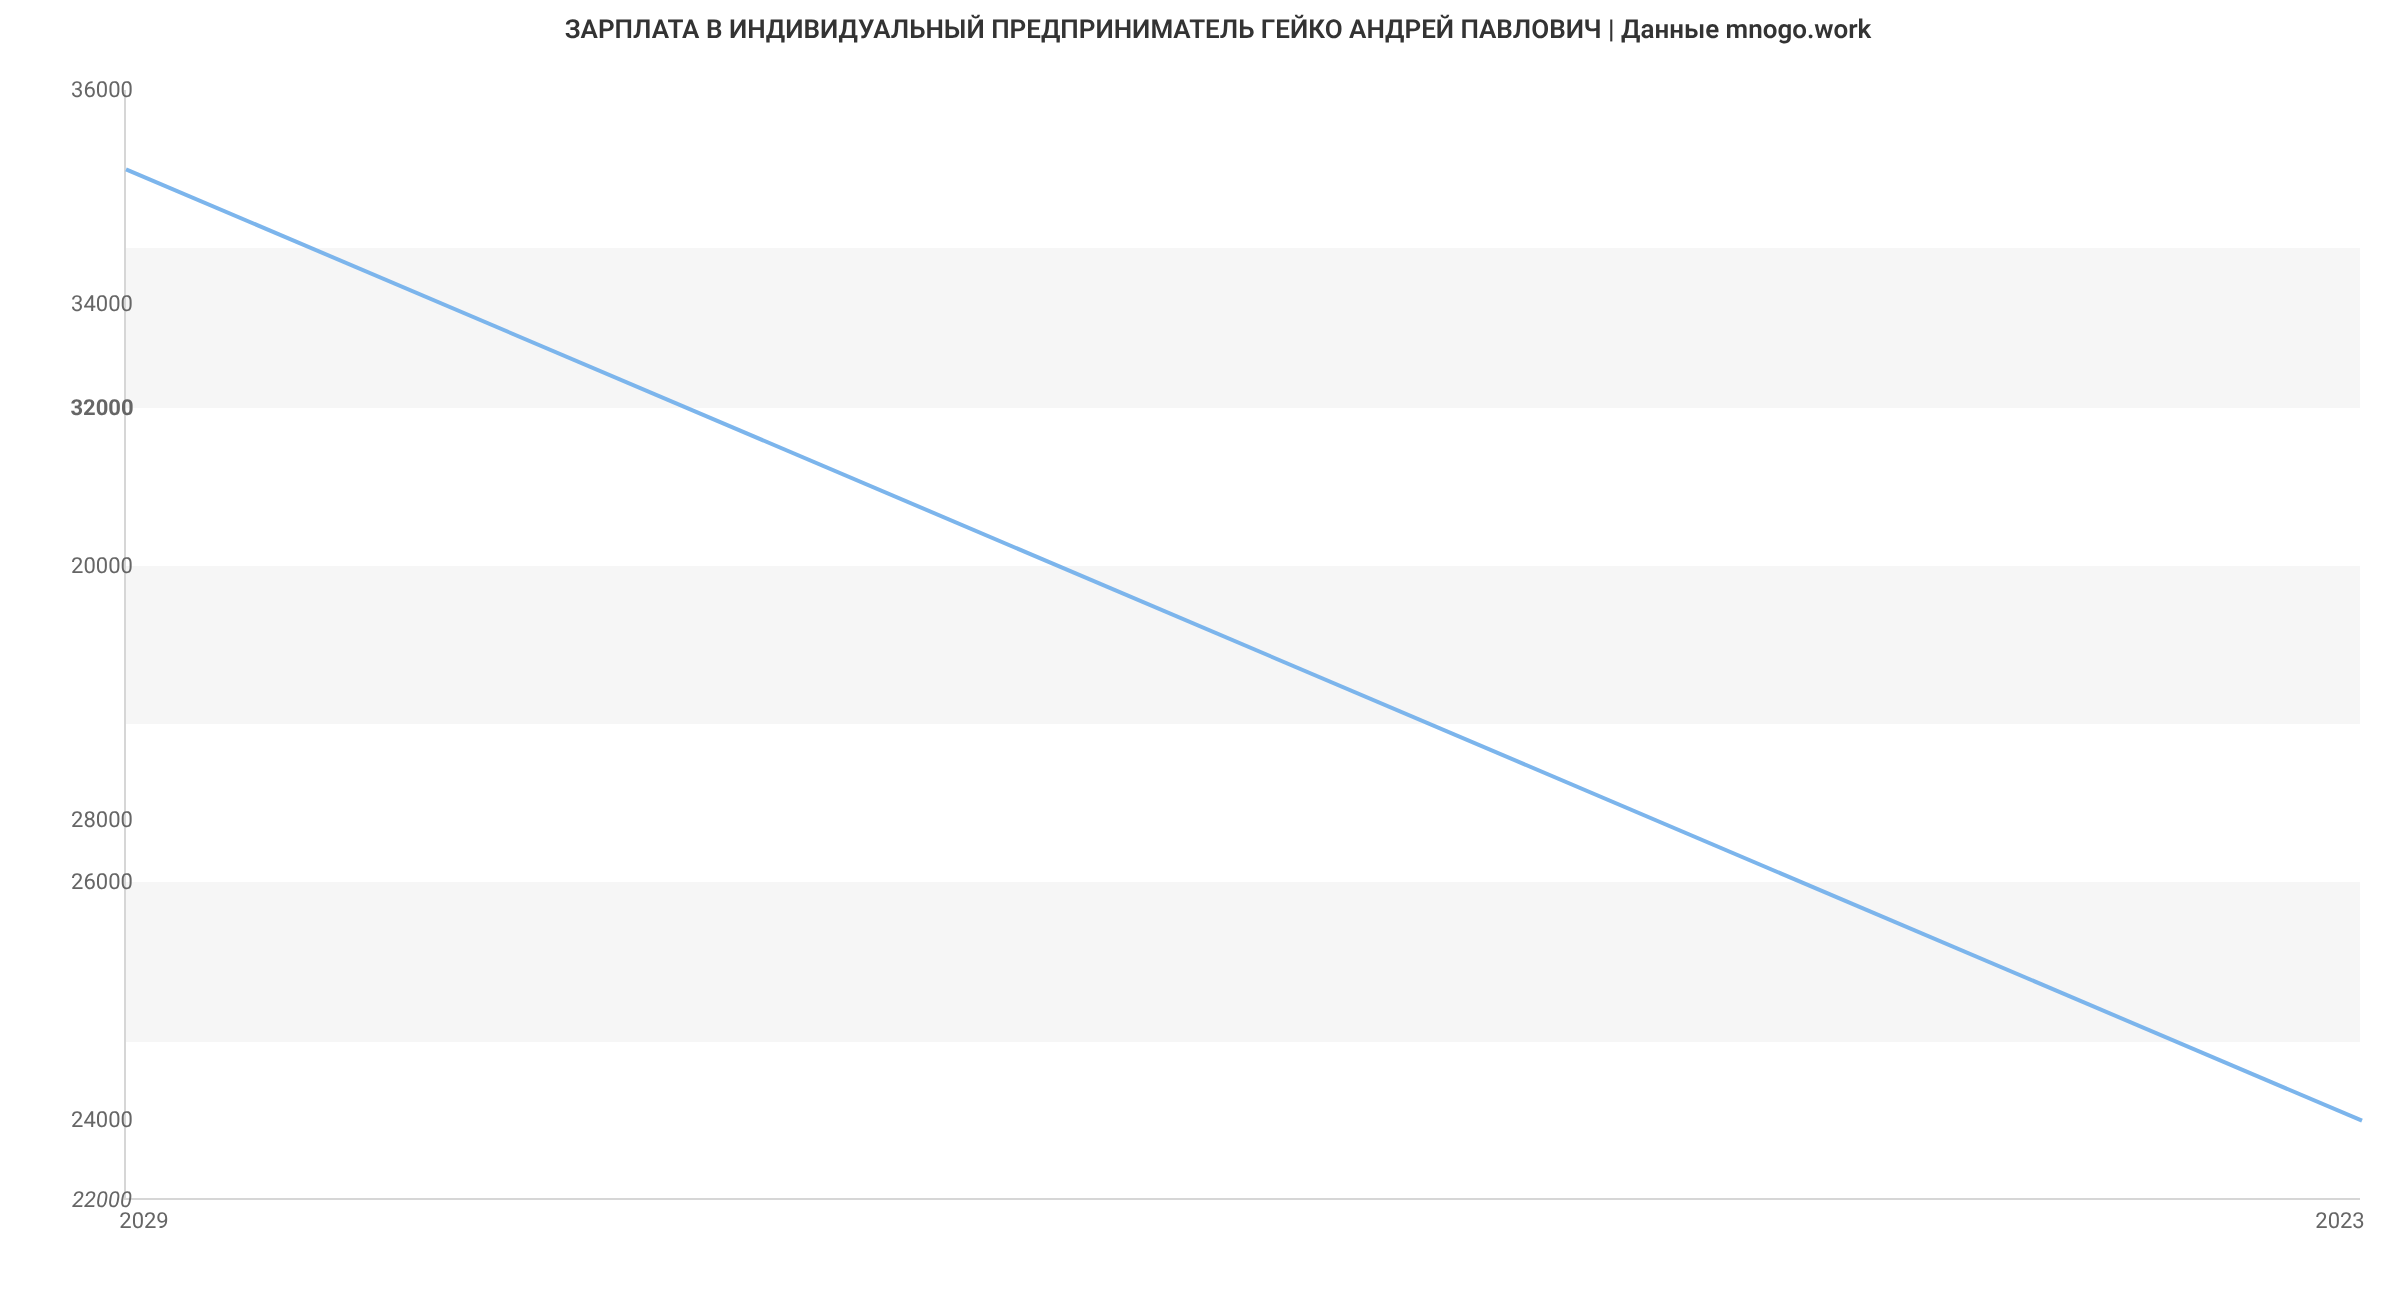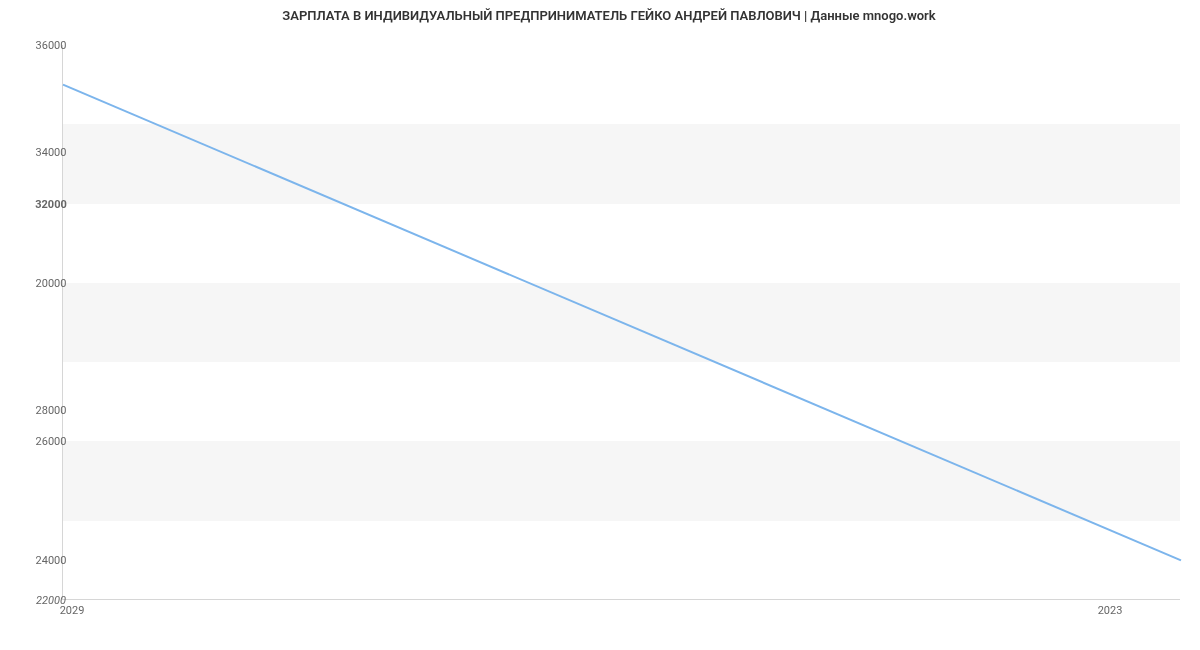--- a/index.html
+++ b/index.html
@@ -92,14 +92,14 @@
   <div class="y-tick" style="top: 600px; font-style: italic;">22000</div>
   <div class="y-tick" style="top: 520.714px; margin-top: 39px;">24000</div>
   <div class="y-tick" style="top: 441.429px;">26000</div>
   <div class="y-tick" style="top: 362.143px; margin-top: 48px;">28000</div>
   <div class="y-tick" style="top: 282.857px;">20000</div>
   <div class="y-tick" style="top: 203.571px; font-weight: bold;">32000</div>
   <div class="y-tick" style="top: 124.286px; margin-top: 28px;">34000</div>
   <div class="y-tick" style="top: 45px;">36000</div>
 
   <div class="x-tick" style="left: 72px;">2029</div>
-  <div class="x-tick" style="left: 1110px;">2023</div>
+  <div class="x-tick" style="left: 1170px;">2023</div>
 </div>
 
 </body></html>

